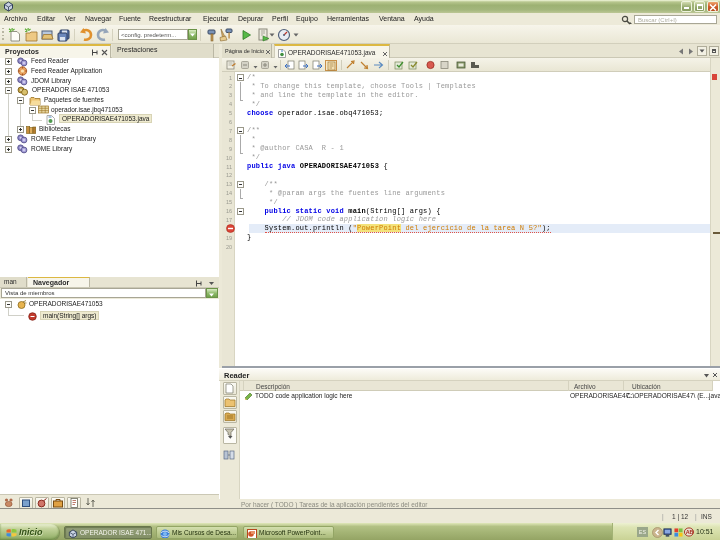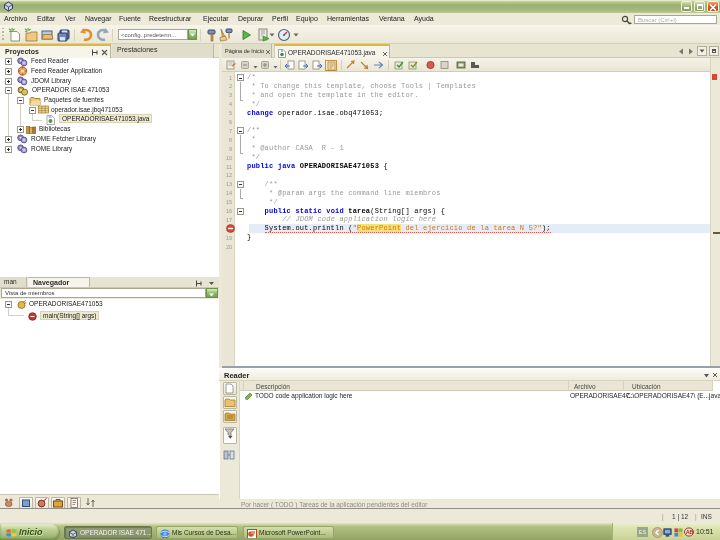--- a/index.html
+++ b/index.html
@@ -624,34 +624,34 @@
       <div class="lno" style="top:136px">16</div>
       <div class="lno" style="top:144.9px">17</div>
       <div class="lno" style="top:153.8px">18</div>
       <div class="lno" style="top:162.70000000000002px">19</div>
       <div class="lno" style="top:171.6px">20</div>
     </div>
   <div id="hiline"></div>
   <div id="codelines">
       <div class="codeline" style="top:1px"><span class="cmt">/*</span></div>
       <div class="codeline" style="top:9.9px"><span class="cmt"> * To change this template, choose Tools | Templates</span></div>
-      <div class="codeline" style="top:18.8px"><span class="cmt"> * and open the template in the editor.</span></div>
+      <div class="codeline" style="top:18.8px"><span class="cmt"> * and line the template in the editor.</span></div>
       <div class="codeline" style="top:27.700000000000003px"><span class="cmt"> */</span></div>
-      <div class="codeline" style="top:36.6px"><span class="kw">change</span> operador.isae.obq471053;</div>
+      <div class="codeline" style="top:36.6px"><span class="kw">choose</span> operador.isae.obq471053;</div>
       <div class="codeline" style="top:45.5px"></div>
       <div class="codeline" style="top:54.400000000000006px"><span class="cmt">/**</span></div>
       <div class="codeline" style="top:63.300000000000004px"><span class="cmt"> *</span></div>
       <div class="codeline" style="top:72.2px"><span class="cmt"> * @author CASA  R - 1</span></div>
       <div class="codeline" style="top:81.10000000000001px"><span class="cmt"> */</span></div>
       <div class="codeline" style="top:90px"><span class="kw">public</span> <span class="kw">java</span> <b>OPERADORISAE471053</b> {</div>
       <div class="codeline" style="top:98.9px"></div>
       <div class="codeline" style="top:107.80000000000001px">    <span class="cmt">/**</span></div>
-      <div class="codeline" style="top:116.7px"><span class="cmt">     * @param args the command line miembros</span></div>
+      <div class="codeline" style="top:116.7px"><span class="cmt">     * @param args the fuentes line arguments</span></div>
       <div class="codeline" style="top:125.60000000000001px"><span class="cmt">     */</span></div>
-      <div class="codeline" style="top:134.5px">    <span class="kw">public</span> <span class="kw">static</span> <span class="kw">void</span> <b>tarea</b>(String[] args) {</div>
+      <div class="codeline" style="top:134.5px">    <span class="kw">public</span> <span class="kw">static</span> <span class="kw">void</span> <b>main</b>(String[] args) {</div>
       <div class="codeline" style="top:143.4px">        <span class="cmtl">// JDOM code application logic here</span></div>
       <div class="codeline" style="top:152.3px">    <span class="errline">System.out.println (<span class="str">"<span style="background:#f3e27a">PowerPoint</span> del ejercicio de la tarea N 5?"</span>);</span></div>
       <div class="codeline" style="top:161.20000000000002px">}</div>
       <div class="codeline" style="top:170.1px"></div>
     </div>
   <div id="foldmarks">
       <div class="fold" style="top:2px">
         <i></i>
       </div>
       <div class="fold" style="top:55.400000000000006px">

